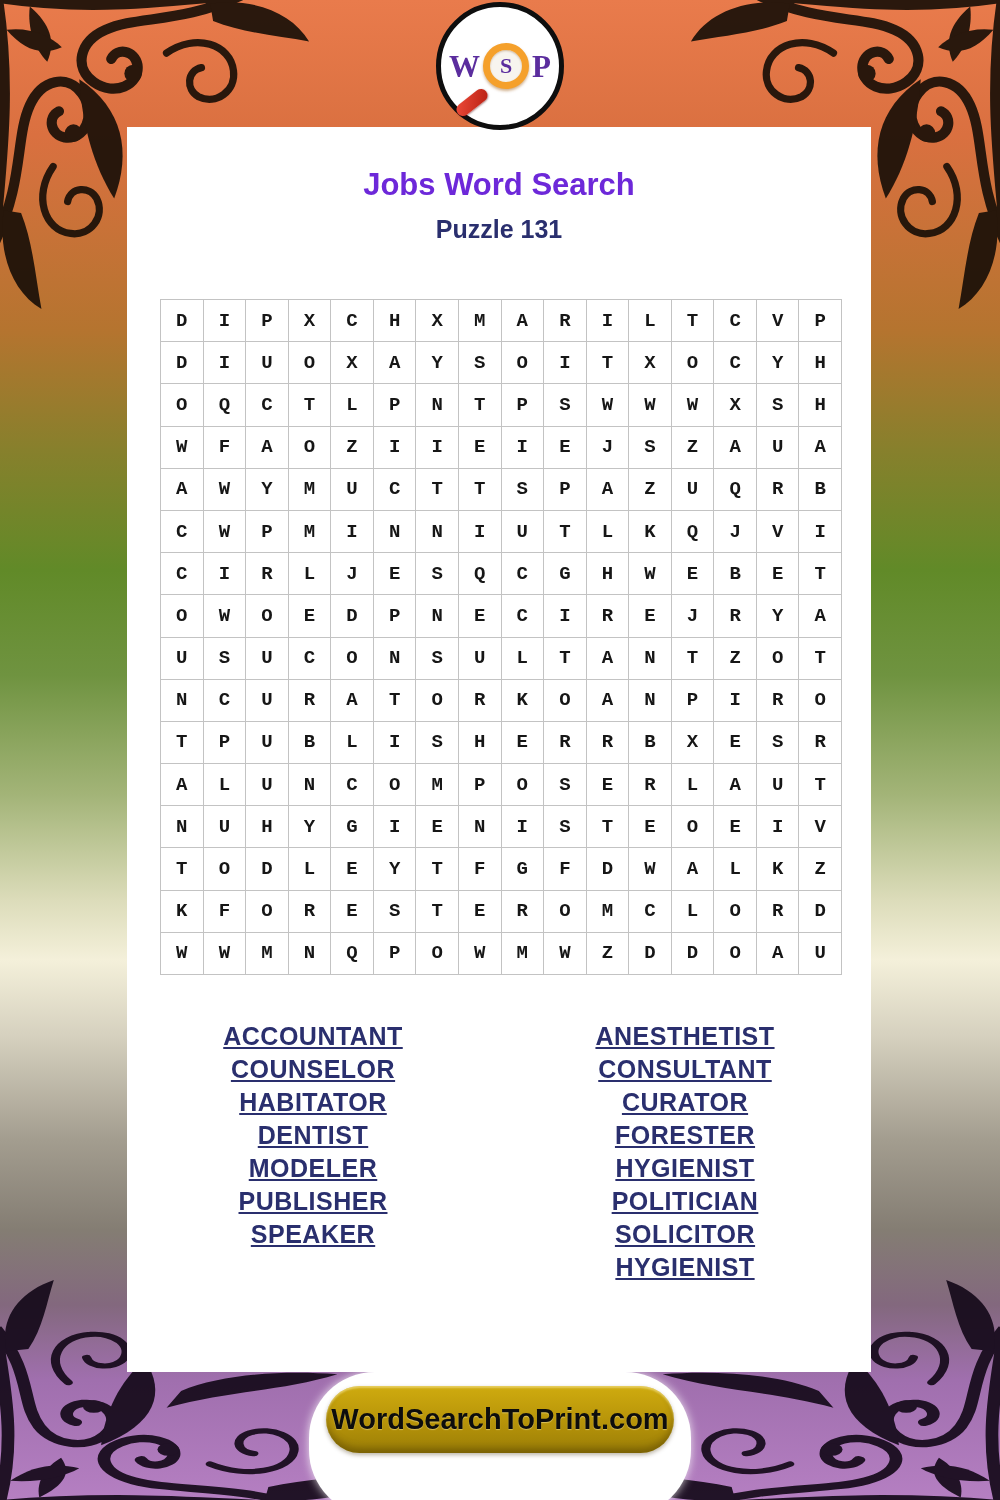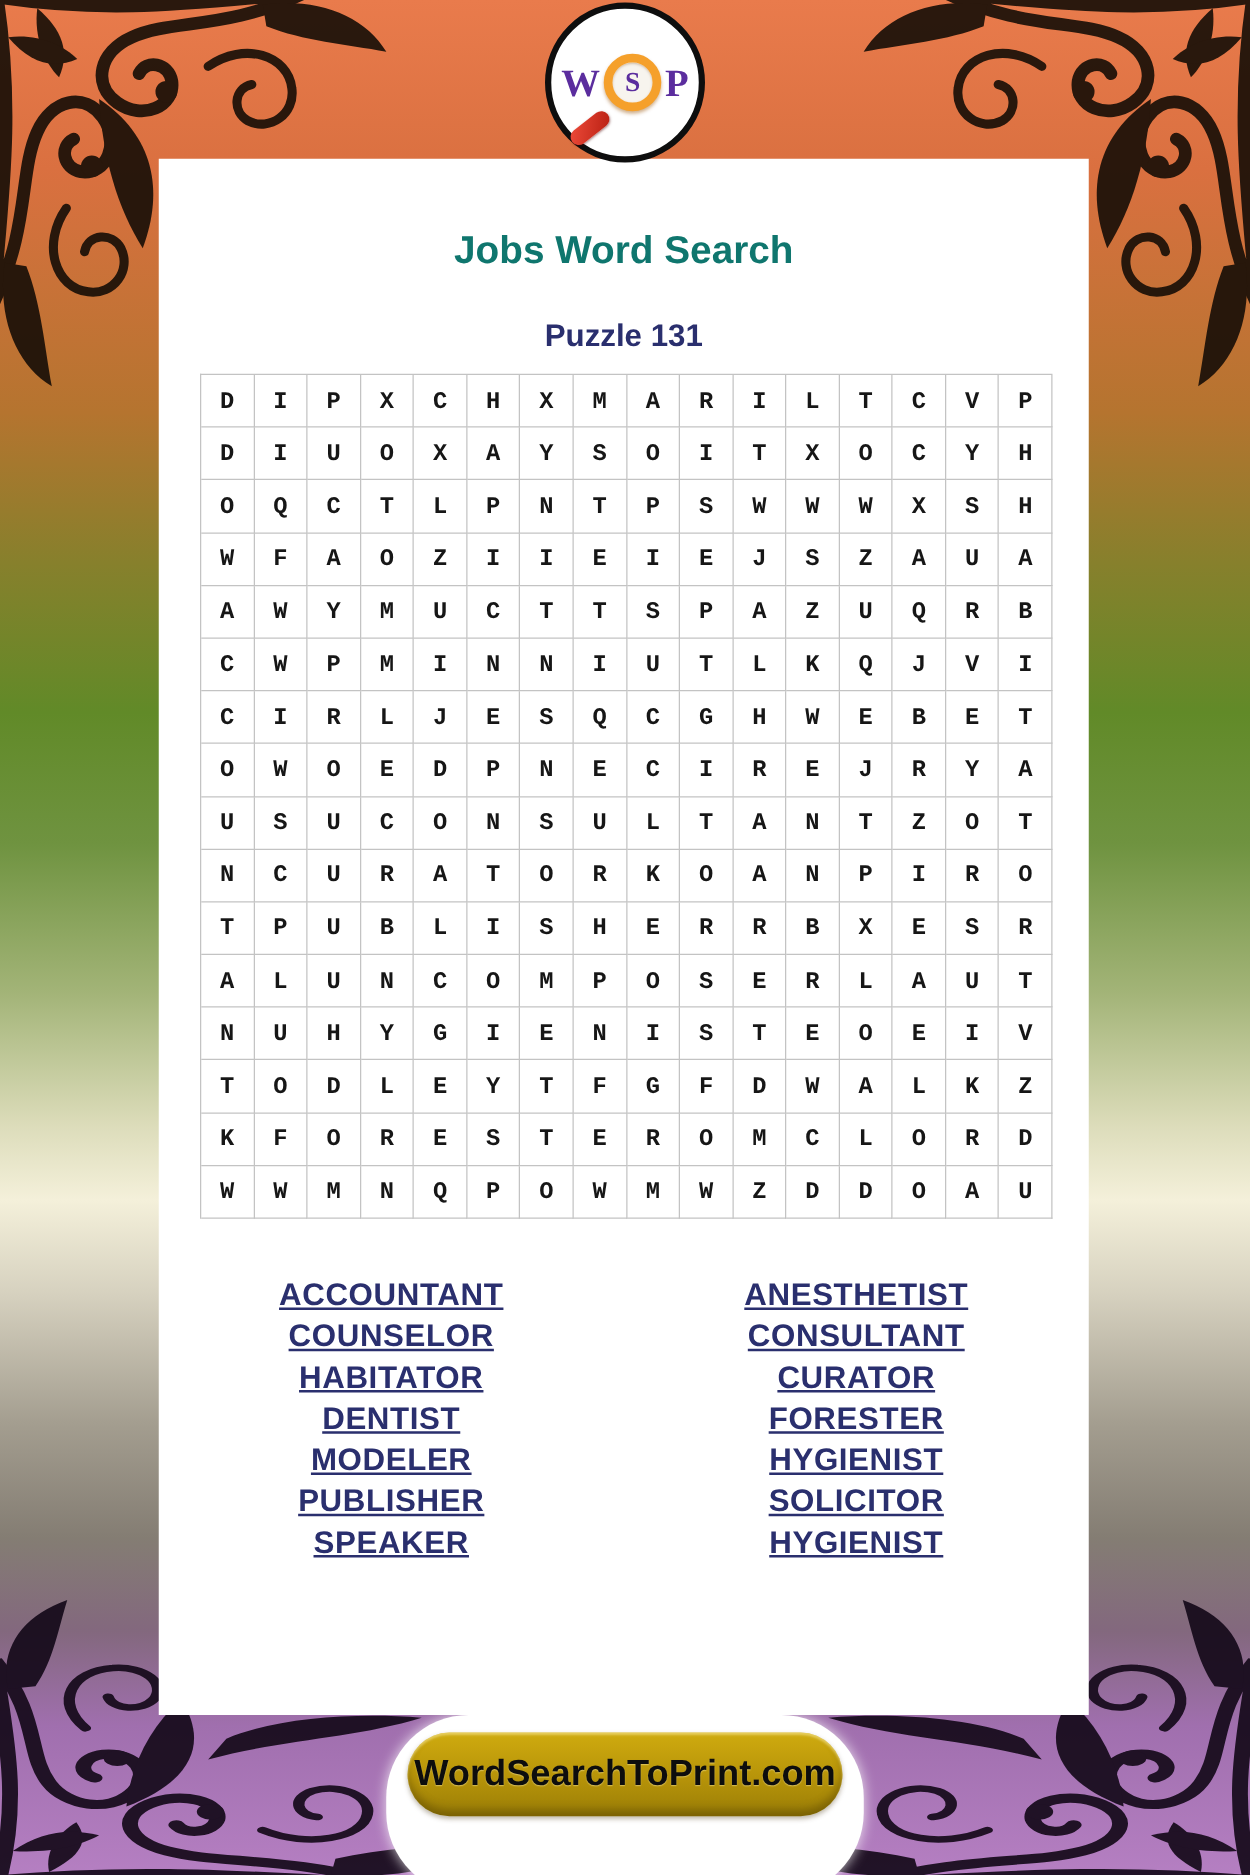--- a/index.html
+++ b/index.html
@@ -45,26 +45,26 @@
     border-radius:8px;background:linear-gradient(135deg,#ee4b3a,#b81f12);
     transform:rotate(-38deg);box-shadow:0 1px 2px rgba(80,0,0,.5);
   }
 
   
   .card{
     position:absolute;left:127px;top:127px;width:744px;height:1245px;
     background:#ffffff;z-index:2;
   }
   .title{
-    position:absolute;top:55px;left:0;width:100%;text-align:center;
-    font-size:31px;font-weight:bold;color:#0f766e;
+    position:absolute;top:40px;left:0;width:100%;text-align:center;
+    font-size:31px;font-weight:bold;color:#6d28d9;
   }
   .subtitle{
     position:absolute;top:88px;left:0;width:100%;text-align:center;
-    font-size:25px;font-weight:bold;color:#2a2f6e;margin-top:40px;
+    font-size:25px;font-weight:bold;color:#2a2f6e;
   }
 
   
   .grid{
     position:absolute;left:33px;top:172px;width:682px;height:676px;
     display:grid;grid-template-columns:repeat(16,1fr);grid-template-rows:repeat(16,1fr);
     border-top:1px solid #c3c3c3;border-left:1px solid #c3c3c3;
     box-sizing:border-box;background:#fff;
   }
   .cell{
@@ -423,20 +423,21 @@
         <div class="word">MODELER</div>
         <div class="word">PUBLISHER</div>
         <div class="word">SPEAKER</div>
       </div>
     <div class="word-col">
         <div class="word">ANESTHETIST</div>
         <div class="word">CONSULTANT</div>
         <div class="word">CURATOR</div>
         <div class="word">FORESTER</div>
         <div class="word">HYGIENIST</div>
+        <div class="word">POLITICIAN</div>
         <div class="word">SOLICITOR</div>
         <div class="word">HYGIENIST</div>
       </div>
   </div>
 </div>
 
 <div class="footer-glow">
   <div class="footer-button">
     <span class="footer-label">WordSearchToPrint.com</span>
   </div>

